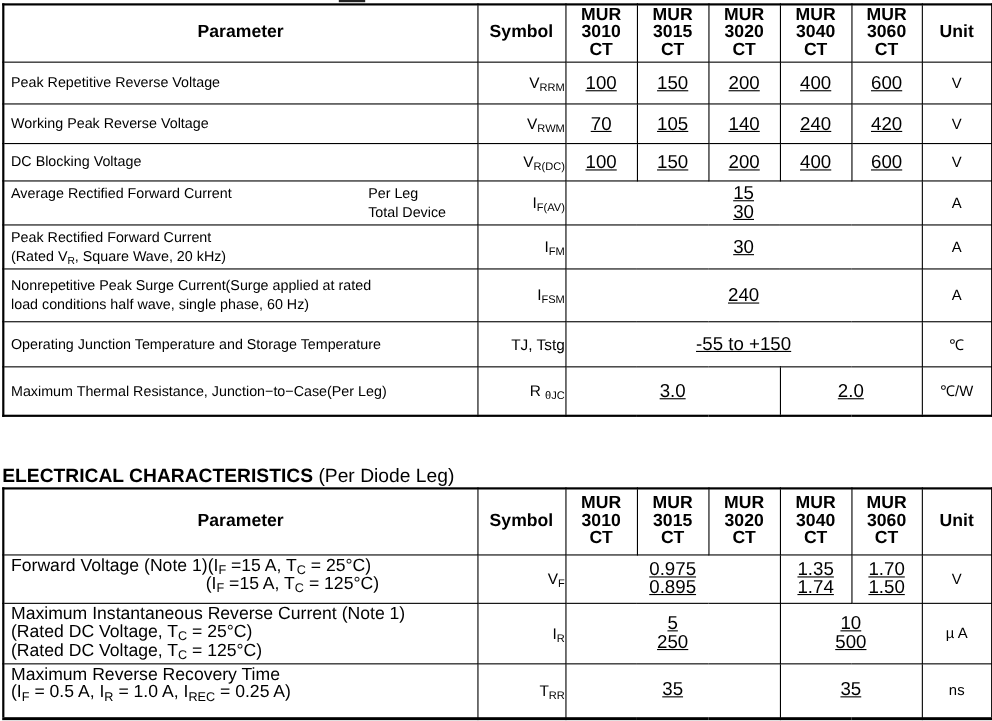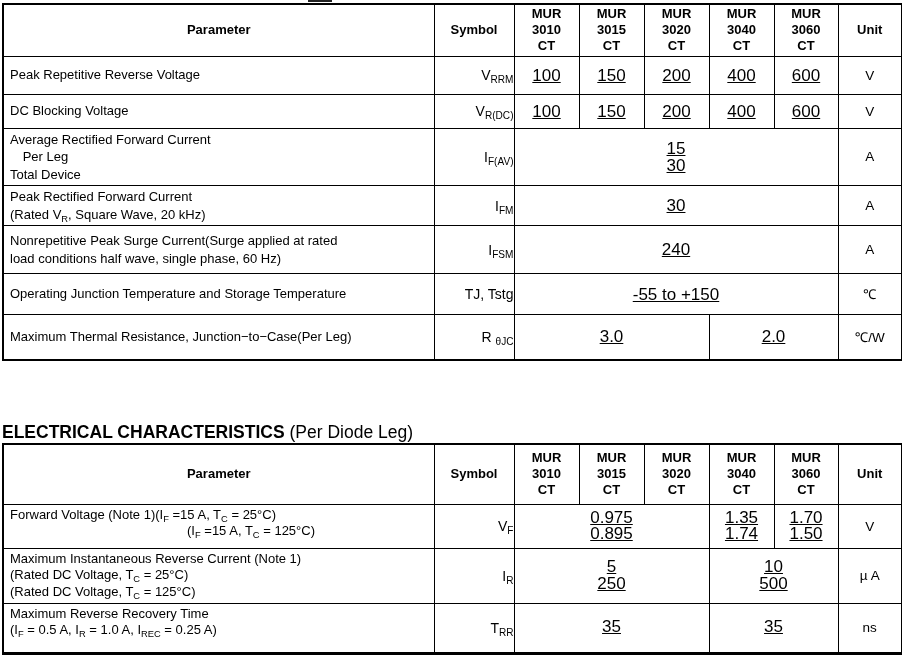--- a/index.html
+++ b/index.html
@@ -8,34 +8,34 @@
     font-family:"Liberation Sans", sans-serif; color:#000;
     overflow:hidden;
   }
   .artifact { position:absolute; left:308px; top:0; width:24px; height:2px; background:#222; }
 
   table { position:absolute; left:2px; table-layout:fixed; border-collapse:collapse; background:#fff; border:2px solid #000; }
   .t1 { top:3px; width:899px; }
   .t2 { top:443px; width:899px; border-bottom:3px solid #000; }
   th, td { border:1.5px solid #000; padding:0; overflow:hidden; }
 
-  th { font-size:13px; font-weight:bold; text-align:center; vertical-align:middle; line-height:16px; }
+  th { font-size:16px; font-weight:bold; text-align:center; vertical-align:middle; line-height:16px; }
   td.param { text-align:left; padding:2px 4px 2px 6px; font-size:13px; line-height:17.5px; vertical-align:middle; }
   td.sym  { text-align:right; vertical-align:middle; font-size:14px; }
   td.val  { text-align:center; vertical-align:middle; font-size:17px; line-height:17px;text-decoration:underline; }
   td.unit { text-align:center; vertical-align:middle; font-size:13.5px; }
 
-  .t2 td.param { vertical-align:top; font-size:13px; line-height:16.5px; padding-top:2px; }
+  .t2 td.param { vertical-align:top; font-size:16px; line-height:16.5px; padding-top:2px; }
   .t2 td.val { line-height:16.5px; }
 
   sub { font-size:72%; vertical-align:-0.28em; line-height:0; }
 
   .pre { white-space:pre-line; }
-  .split { display:flex; justify-content:space-between; align-items:flex-start;flex-direction:column; }
-  .side { text-align:center; white-space:pre-line; flex:none; }
+  .split { display:flex; justify-content:space-between; align-items:flex-start; }
+  .side { margin-right:24px; white-space:pre-line; flex:none; }
   .indent { padding-left:177px; }
 
   .sec-title { position:absolute; left:2px; top:421px; font-size:17.5px; line-height:22px; }
   .sec-title .b { font-weight:bold; }
 </style>
 </head>
 <body>
 
 <div class="page">
 
@@ -76,20 +76,30 @@
     <tr style="height:38px">
       <td class="param">Peak Repetitive Reverse Voltage</td>
       <td class="sym">V<sub>RRM</sub></td>
       <td class="val">100</td>
       <td class="val">150</td>
       <td class="val">200</td>
       <td class="val">400</td>
       <td class="val">600</td>
       <td class="unit">V</td>
     </tr>
+    <tr style="height:36px">
+      <td class="param">Working Peak Reverse Voltage</td>
+      <td class="sym">V<sub>RWM</sub></td>
+      <td class="val">70</td>
+      <td class="val">105</td>
+      <td class="val">140</td>
+      <td class="val">240</td>
+      <td class="val">420</td>
+      <td class="unit">V</td>
+    </tr>
     <tr style="height:34px">
       <td class="param">DC Blocking Voltage</td>
       <td class="sym">V<sub>R(DC)</sub></td>
       <td class="val">100</td>
       <td class="val">150</td>
       <td class="val">200</td>
       <td class="val">400</td>
       <td class="val">600</td>
       <td class="unit">V</td>
     </tr>

